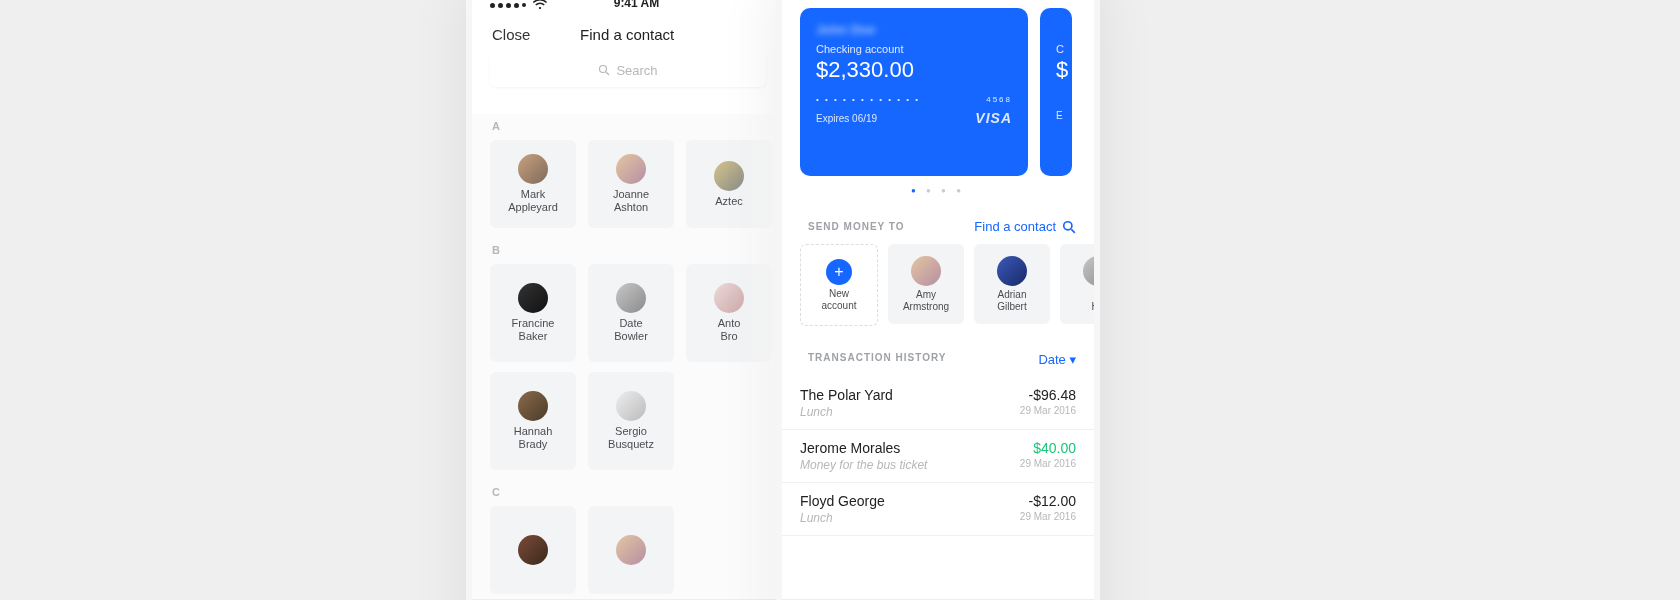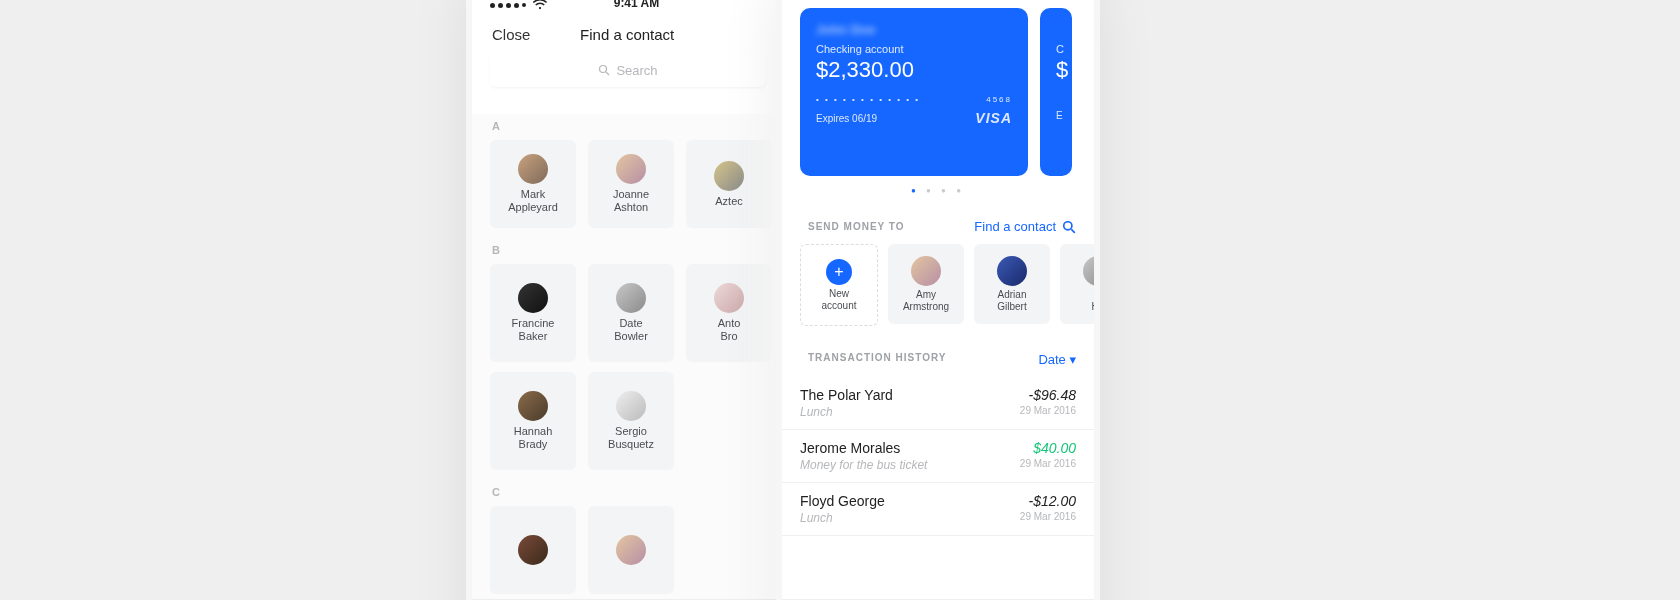--- a/index.html
+++ b/index.html
@@ -63,21 +63,21 @@
   .plus-circle{width:26px;height:26px;border-radius:50%;background:#1667ff;color:#fff;display:flex;align-items:center;justify-content:center;font-size:16px;font-weight:300;}
   .s-name{font-size:10px;line-height:12px;text-align:center;color:#4a4d52;}
 
   .tx-head{display:flex;justify-content:space-between;align-items:flex-start;padding:18px 18px 10px;}
   .tx-sort{color:#1667ff;font-size:13px;font-weight:500;}
   .tx-item{padding:10px 18px;border-bottom:1px solid #f0f0f0;display:flex;justify-content:space-between;align-items:flex-start;}
   .tx-left{display:flex;flex-direction:column;gap:2px;}
   .tx-name{font-size:14px;color:#222;font-weight:500;}
   .tx-note{font-size:12px;color:#b5b7ba;font-style:italic;}
   .tx-right{display:flex;flex-direction:column;align-items:flex-end;gap:2px;}
-  .tx-amt{font-size:14px;font-weight:500;font-style:italic;}
+  .tx-amt{font-size:14px;font-weight:500;}
   .tx-amt.neg{color:#222;}
   .tx-amt.pos{color:#18c67a;}
   .tx-date{font-size:10px;color:#b5b7ba;}
 
   svg{display:block;}
 </style>
 </head>
 <body>
 
 <div class="stage">

